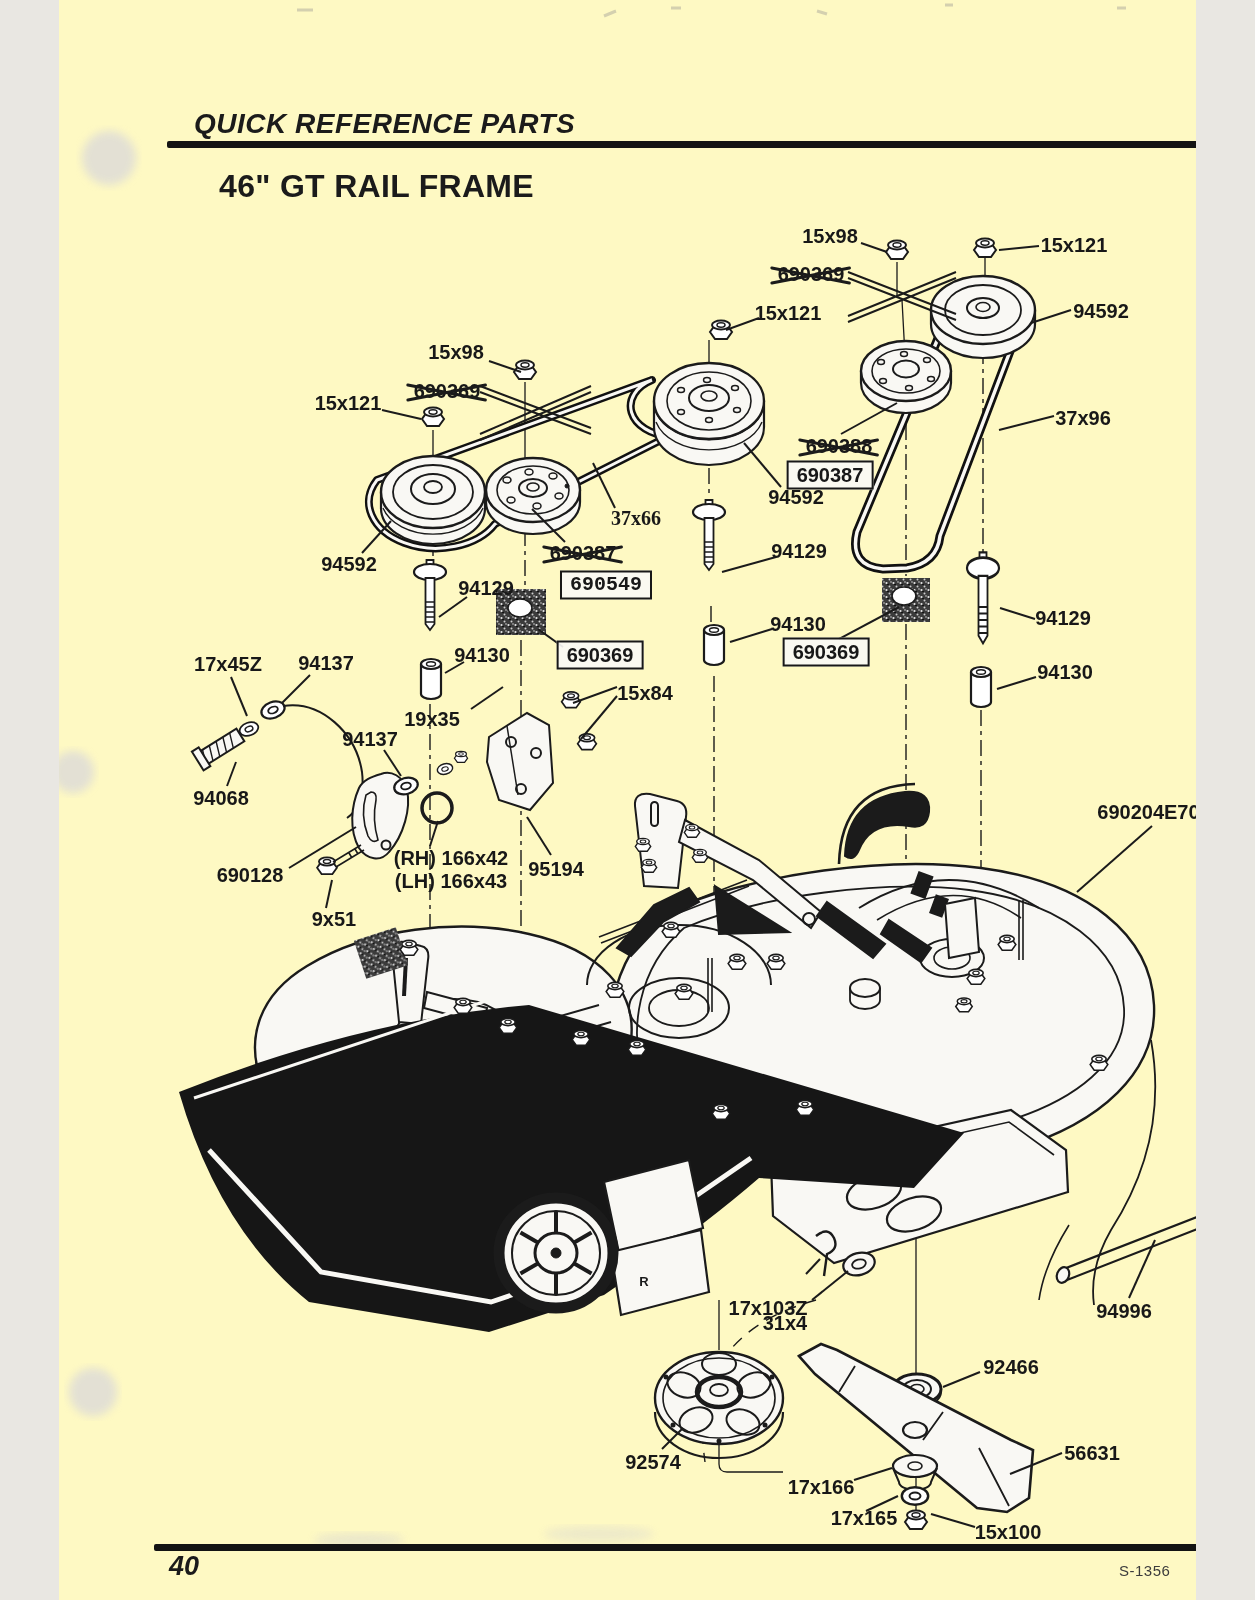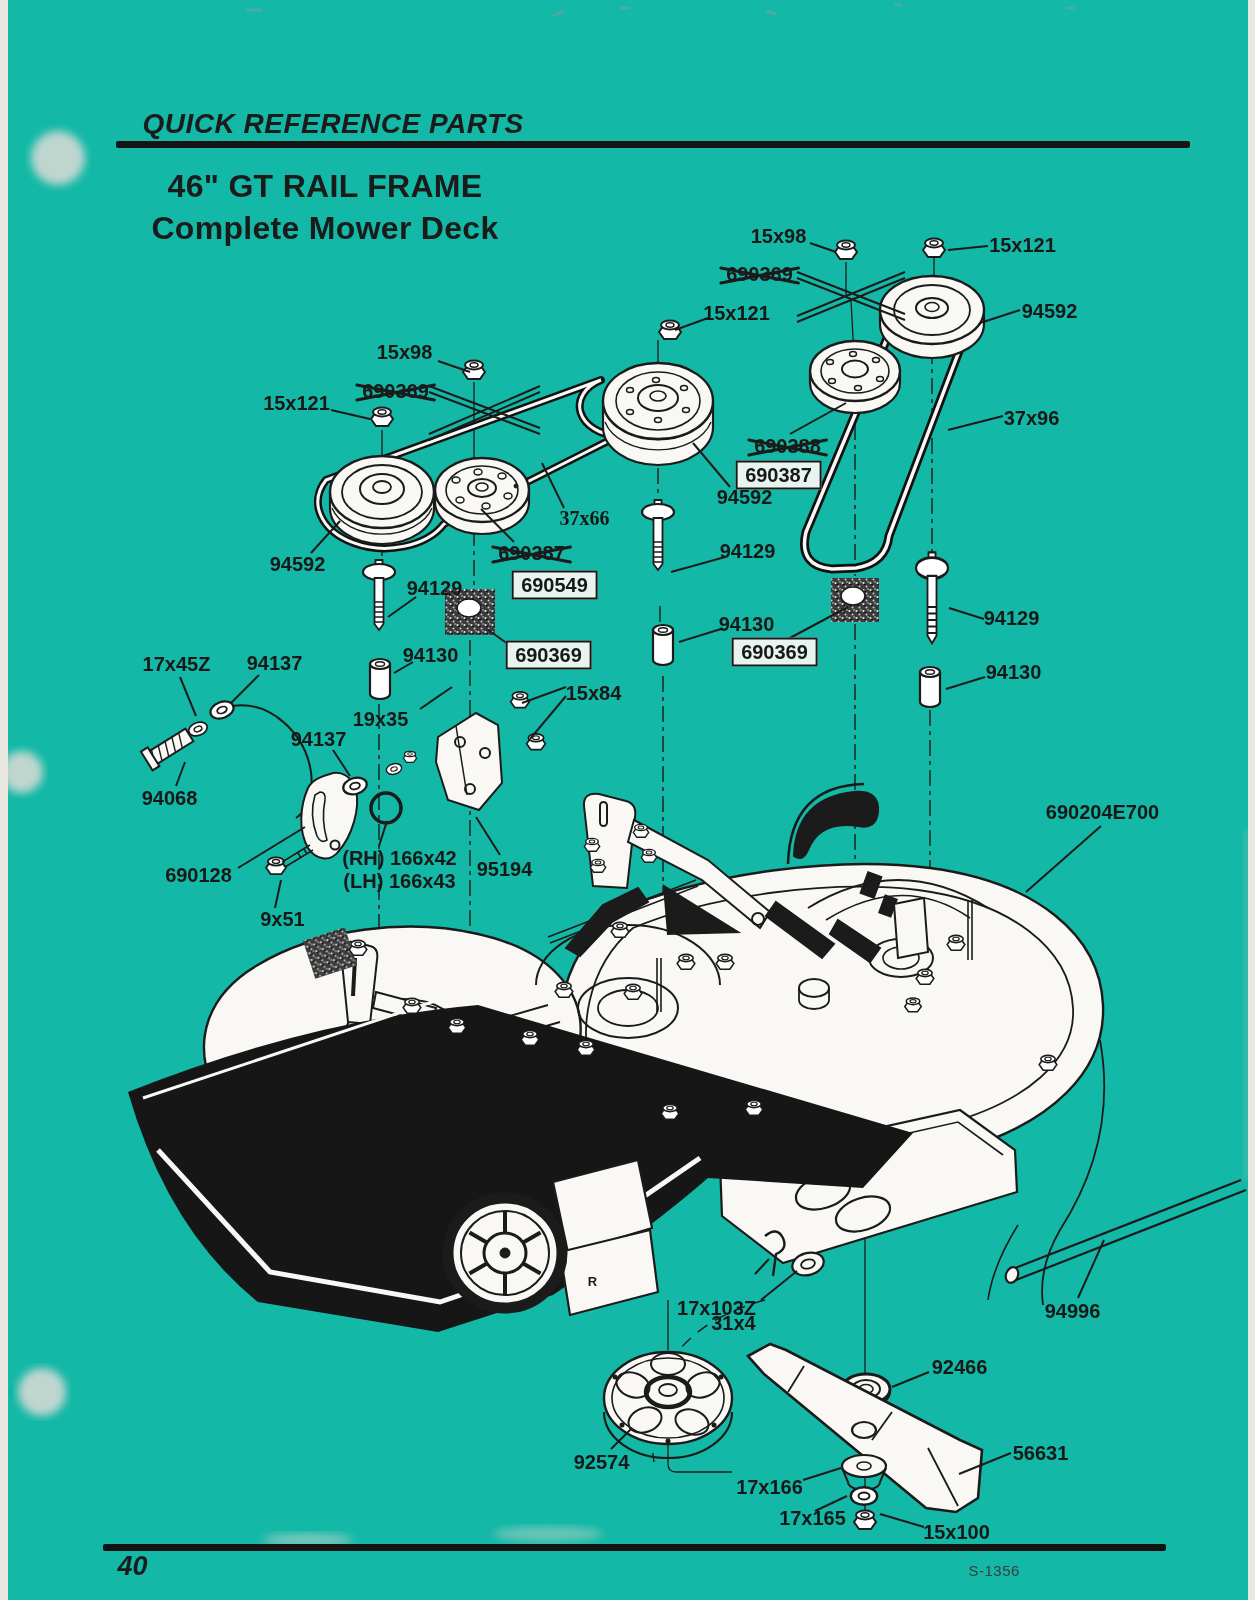--- a/index.html
+++ b/index.html
@@ -1,16 +1,16 @@
 <!DOCTYPE html>
 <html><head>
 <meta charset="utf-8">
 <style>
   html,body{margin:0;padding:0;background:#e9e7e2;}
-  .page{position:relative;width:1240px;height:1600px;margin:0 auto;background:#14b8a6;
+  .page{position:relative;width:1137px;height:1600px;margin:0 auto;background:#fef9c3;
         overflow:hidden;font-family:"Liberation Sans",sans-serif;color:#1b1b1b;}
   svg.art{position:absolute;left:0;top:0;}
   
   .hdr{position:absolute;left:135px;top:108px;font:italic bold 28px "Liberation Sans",sans-serif;
        letter-spacing:.5px;white-space:nowrap;}
   .hdr-rule{position:absolute;left:108px;top:141px;width:1074px;height:7px;background:#141414;border-radius:2px;}
   .title{position:absolute;left:110px;top:165px;width:415px;text-align:center;
          font:bold 32px/42px "Liberation Sans",sans-serif;letter-spacing:.3px;}
   
   #labels{position:absolute;left:0;top:0;width:1255px;height:1600px;pointer-events:none;}
@@ -18,21 +18,21 @@
        color:#181818;white-space:nowrap;line-height:1;}
   .lbl.b{border:2.5px solid #181818;padding:2px 8px 3px;background:rgba(250,249,245,.92);}
   .lbl.c{padding:1px 2px;}
   .lbl.c::before,.lbl.c::after{content:"";position:absolute;left:-8%;top:48%;width:116%;height:2.6px;
        background:#1b1b1b;border-radius:2px;}
   .lbl.c::before{transform:rotate(11deg);} .lbl.c::after{transform:rotate(-11deg);}
   .deck-r{position:absolute;transform:translate(-50%,-50%);font:bold 13px "Liberation Sans",sans-serif;}
   
   .ftr-rule{position:absolute;left:95px;top:1544px;width:1063px;height:7px;background:#131313;border-radius:2px;}
   .pagenum{position:absolute;left:110px;top:1551px;font:italic bold 27px "Liberation Sans",sans-serif;}
-  .doccode{position:absolute;left:961px;top:1562px;font:15px "Liberation Sans",sans-serif;color:#3c3c3c;letter-spacing:.5px;}
+  .doccode{position:absolute;left:1060px;top:1562px;font:15px "Liberation Sans",sans-serif;color:#3c3c3c;letter-spacing:.5px;}
 </style>
 </head>
 <body>
 
 <div class="page">
 
   <svg class="art" width="1255" height="1600" viewBox="0 0 1255 1600">
     <defs>
       <pattern id="speck" width="7" height="7" patternUnits="userSpaceOnUse">
         <rect width="7" height="7" fill="#3b3b3b"></rect>
@@ -420,31 +420,30 @@
         <line x1="795" y1="1480" x2="833" y2="1468"></line>
         <line x1="807" y1="1511" x2="839" y2="1496"></line>
         <line x1="916" y1="1527" x2="872" y2="1514"></line>
       </g>
   </svg>
 
   <div class="hdr">QUICK REFERENCE PARTS</div>
   <div class="hdr-rule"></div>
   <div class="title">
     <div>46" GT RAIL FRAME</div>
-    <div>Complete Mower Deck</div>
   </div>
 
   <div id="labels">
       <div class="lbl" style="left: 397px; top: 352px;">15x98</div>
       <div class="lbl c" style="left: 388px; top: 391px;">690369</div>
       <div class="lbl" style="left: 289px; top: 403px;">15x121</div>
       <div class="lbl" style="left: 290px; top: 564px;">94592</div>
       <div class="lbl" style="left: 577px; top: 518px; font-family: Liberation Serif, serif;">37x66</div>
       <div class="lbl c" style="left: 524px; top: 553px;">690387</div>
-      <div class="lbl b" style="left: 547px; top: 585px;">690549</div>
+      <div class="lbl b" style="left: 547px; top: 585px; font-family: Liberation Mono, monospace;">690549</div>
       <div class="lbl" style="left: 427px; top: 588px;">94129</div>
       <div class="lbl" style="left: 423px; top: 655px;">94130</div>
       <div class="lbl" style="left: 373px; top: 719px;">19x35</div>
       <div class="lbl b" style="left: 541px; top: 655px;">690369</div>
       <div class="lbl" style="left: 586px; top: 693px;">15x84</div>
       <div class="lbl" style="left: 771px; top: 236px;">15x98</div>
       <div class="lbl c" style="left: 752px; top: 274px;">690369</div>
       <div class="lbl" style="left: 1015px; top: 245px;">15x121</div>
       <div class="lbl" style="left: 1042px; top: 311px;">94592</div>
       <div class="lbl" style="left: 729px; top: 313px;">15x121</div>

